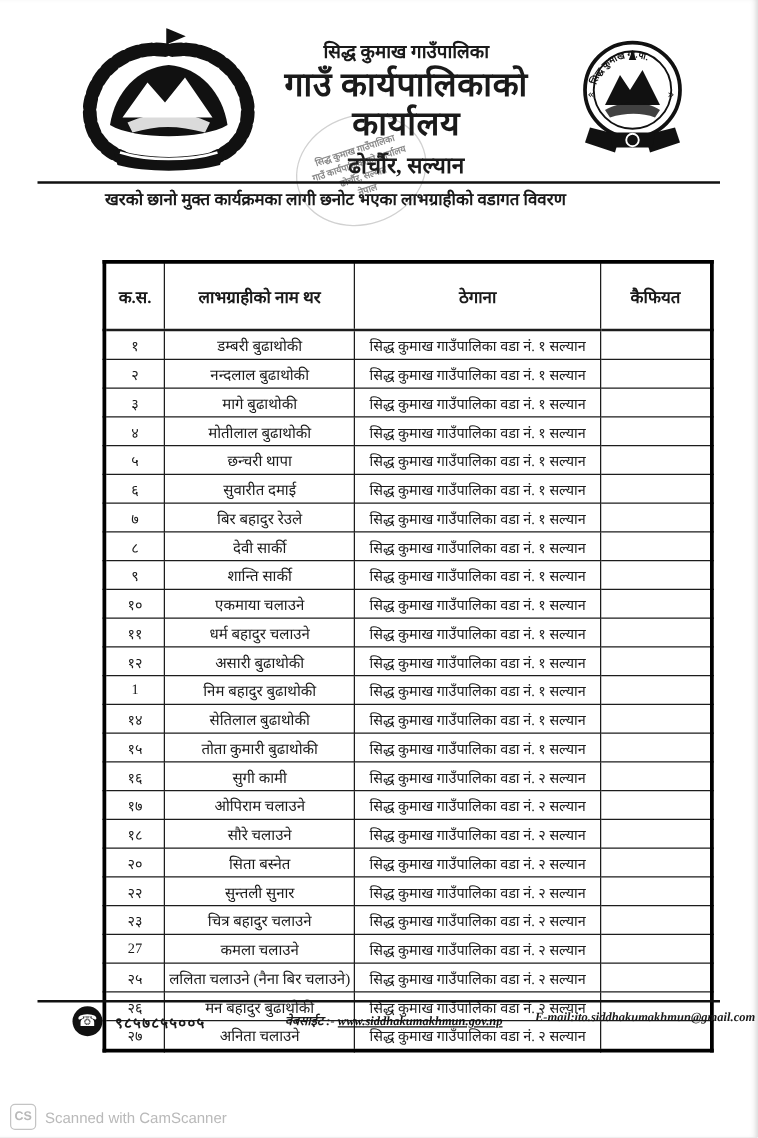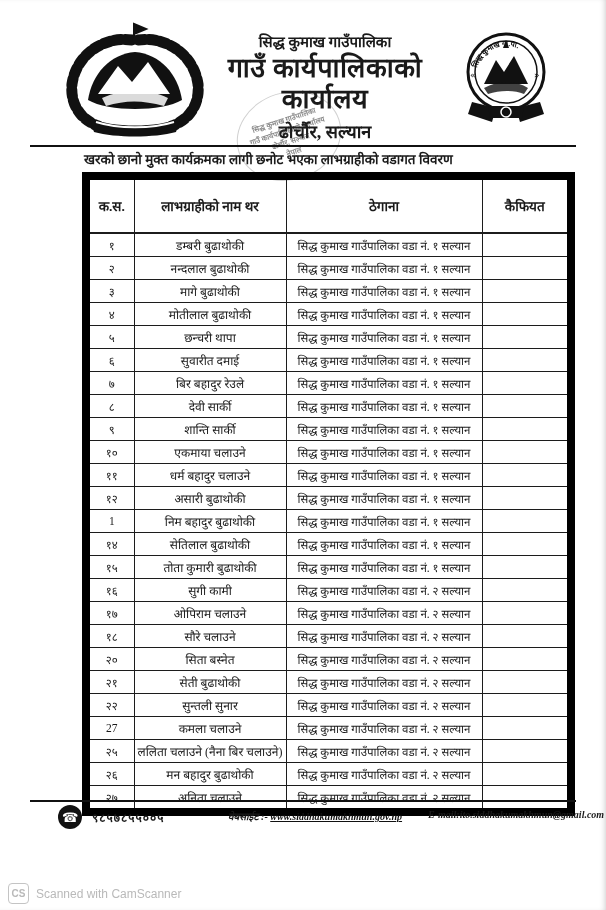--- a/index.html
+++ b/index.html
@@ -31,21 +31,21 @@
     font-size:7.5px;font-weight:bold;text-align:center;line-height:1.5;
     pointer-events:none;
   }
   .rule-top{position:absolute;left:30px;top:145px;width:546px;height:0;border-top:2px solid #111;}
   .subtitle{position:absolute;left:84px;top:150px;width:500px;font-size:13.5px;font-weight:bold;}
   
   .tbl-wrap{position:absolute;left:82px;top:172px;width:489px;}
   table{border-collapse:collapse;table-layout:fixed;width:489px;}
   th,td{border:1px solid #1c1c1c;text-align:center;vertical-align:middle;
         overflow:hidden;white-space:nowrap;}
-  table{border:8px solid #000000;}
+  table{border:3px solid #000000;margin-top:36px;}
   th{height:50px;font-size:13.5px;font-weight:bold;border-bottom:2px solid #1c1c1c;}
   td{height:20px;font-size:11.5px;}
   .col-sn{width:48px;}
   .col-name{width:152px;}
   .col-address{width:196px;}
   .col-remarks{width:89px;}
   td.c-name{font-size:12px;}
   
   .rule-bottom{position:absolute;left:30px;top:800px;width:546px;height:0;border-top:2px solid #111;}
   .phone-wrap{position:absolute;left:58px;top:805px;display:flex;align-items:center;gap:10px;}
@@ -258,28 +258,28 @@
             <td class="c-address">सिद्ध कुमाख गाउँपालिका वडा नं. २ सल्यान</td>
             <td class="c-remarks"></td>
           </tr>
           <tr>
             <td class="c-sn">२०</td>
             <td class="c-name">सिता बस्नेत</td>
             <td class="c-address">सिद्ध कुमाख गाउँपालिका वडा नं. २ सल्यान</td>
             <td class="c-remarks"></td>
           </tr>
           <tr>
-            <td class="c-sn">२१</td>
-            <td class="c-name">सेती बुढाथोकी</td>
-            <td class="c-address">सिद्ध कुमाख गाउँपालिका वडा नं. २ सल्यान</td>
-            <td class="c-remarks"></td>
-          </tr>
-          <tr>
             <td class="c-sn">२२</td>
             <td class="c-name">सुन्तली सुनार</td>
+            <td class="c-address">सिद्ध कुमाख गाउँपालिका वडा नं. २ सल्यान</td>
+            <td class="c-remarks"></td>
+          </tr>
+          <tr>
+            <td class="c-sn">२३</td>
+            <td class="c-name">चित्र बहादुर चलाउने</td>
             <td class="c-address">सिद्ध कुमाख गाउँपालिका वडा नं. २ सल्यान</td>
             <td class="c-remarks"></td>
           </tr>
           <tr>
             <td class="c-sn">27</td>
             <td class="c-name">कमला चलाउने</td>
             <td class="c-address">सिद्ध कुमाख गाउँपालिका वडा नं. २ सल्यान</td>
             <td class="c-remarks"></td>
           </tr>
           <tr>

